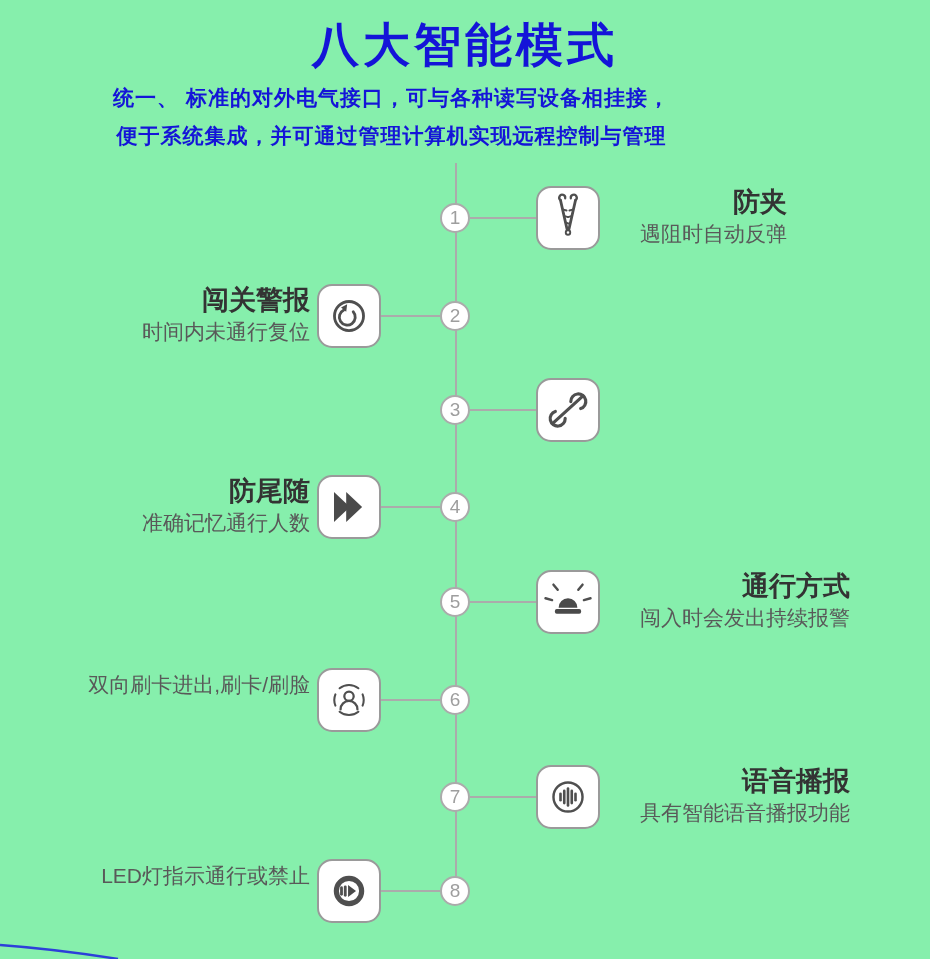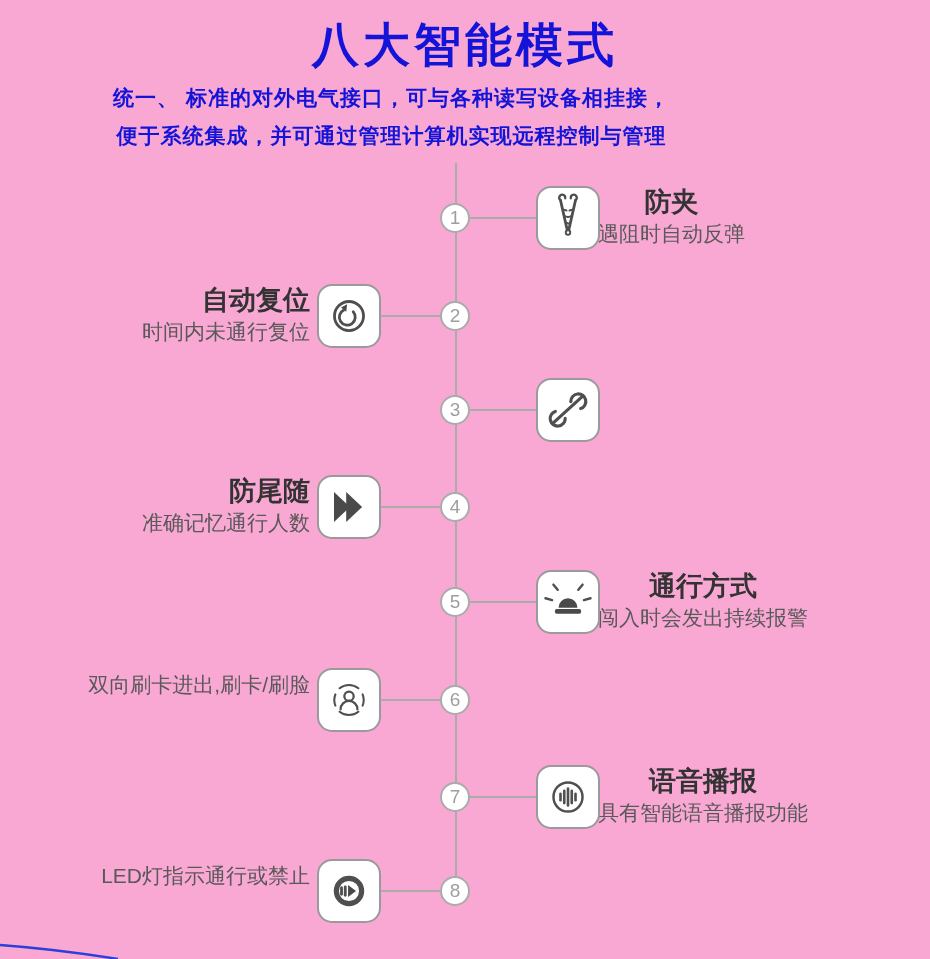--- a/index.html
+++ b/index.html
@@ -2,21 +2,21 @@
 <html><head>
 <meta charset="utf-8">
 <style>
   * { margin: 0; padding: 0; box-sizing: border-box; }
   html, body { background: #ffffff; }
   body { font-family: "Liberation Sans", sans-serif; }
   #page {
     position: relative;
     width: 930px;
     height: 959px;
-    background: #f9a8d4;
+    background: #86efac;
     overflow: hidden;
     margin: 0 auto;
   }
   
   .page-title {
     position: absolute;
     top: 14px; left: 0; width: 930px;
     text-align: center;
     font-size: 47px;
     font-weight: bold;
@@ -73,21 +73,21 @@
     z-index: 2;
   }
   .icon-r { left: 536px; }
   .icon-l { left: 317px; }
   .icon-box svg { display: block; width: 60px; height: 60px; }
   .txt {
     position: absolute;
     top: -31px;
     white-space: nowrap;
   }
-  .txt-r { left: 598px; text-align: center; }
+  .txt-r { left: 640px; text-align: right; }
   .txt-l { right: 620px; text-align: right; }
   .t-title {
     font-size: 27px;
     font-weight: bold;
     color: #333333;
     line-height: 31px;
   }
   .t-desc {
     font-size: 21px;
     color: #595959;
@@ -138,21 +138,21 @@
     <div class="connector conn-l"></div>
     <div class="num-circle">2</div>
     <div class="icon-box icon-l">
       <svg viewBox="0 0 64 64">
         <circle class="ic" stroke-width="3" cx="32" cy="32" r="15.5"></circle>
         <path class="ic" stroke-width="3" d="M26.5 25.5 a8.5 8.5 0 1 0 10 2"></path>
         <path class="icf" d="M30 19.5 l-6.5 3.5 l5.5 4.5 z"></path>
       </svg>
     </div>
     <div class="txt txt-l">
-      <div class="t-title">自动复位</div>
+      <div class="t-title">闯关警报</div>
       <div class="t-desc">时间内未通行复位</div>
     </div>
   </div>
 
   <div class="node" style="top:410px">
     <div class="connector conn-r"></div>
     <div class="num-circle">3</div>
     <div class="icon-box icon-r">
       <svg viewBox="0 0 64 64">
         <path class="ic" stroke-width="3.4" d="M29 41 a8 8 0 1 1 -10.5 -7.5"></path>

